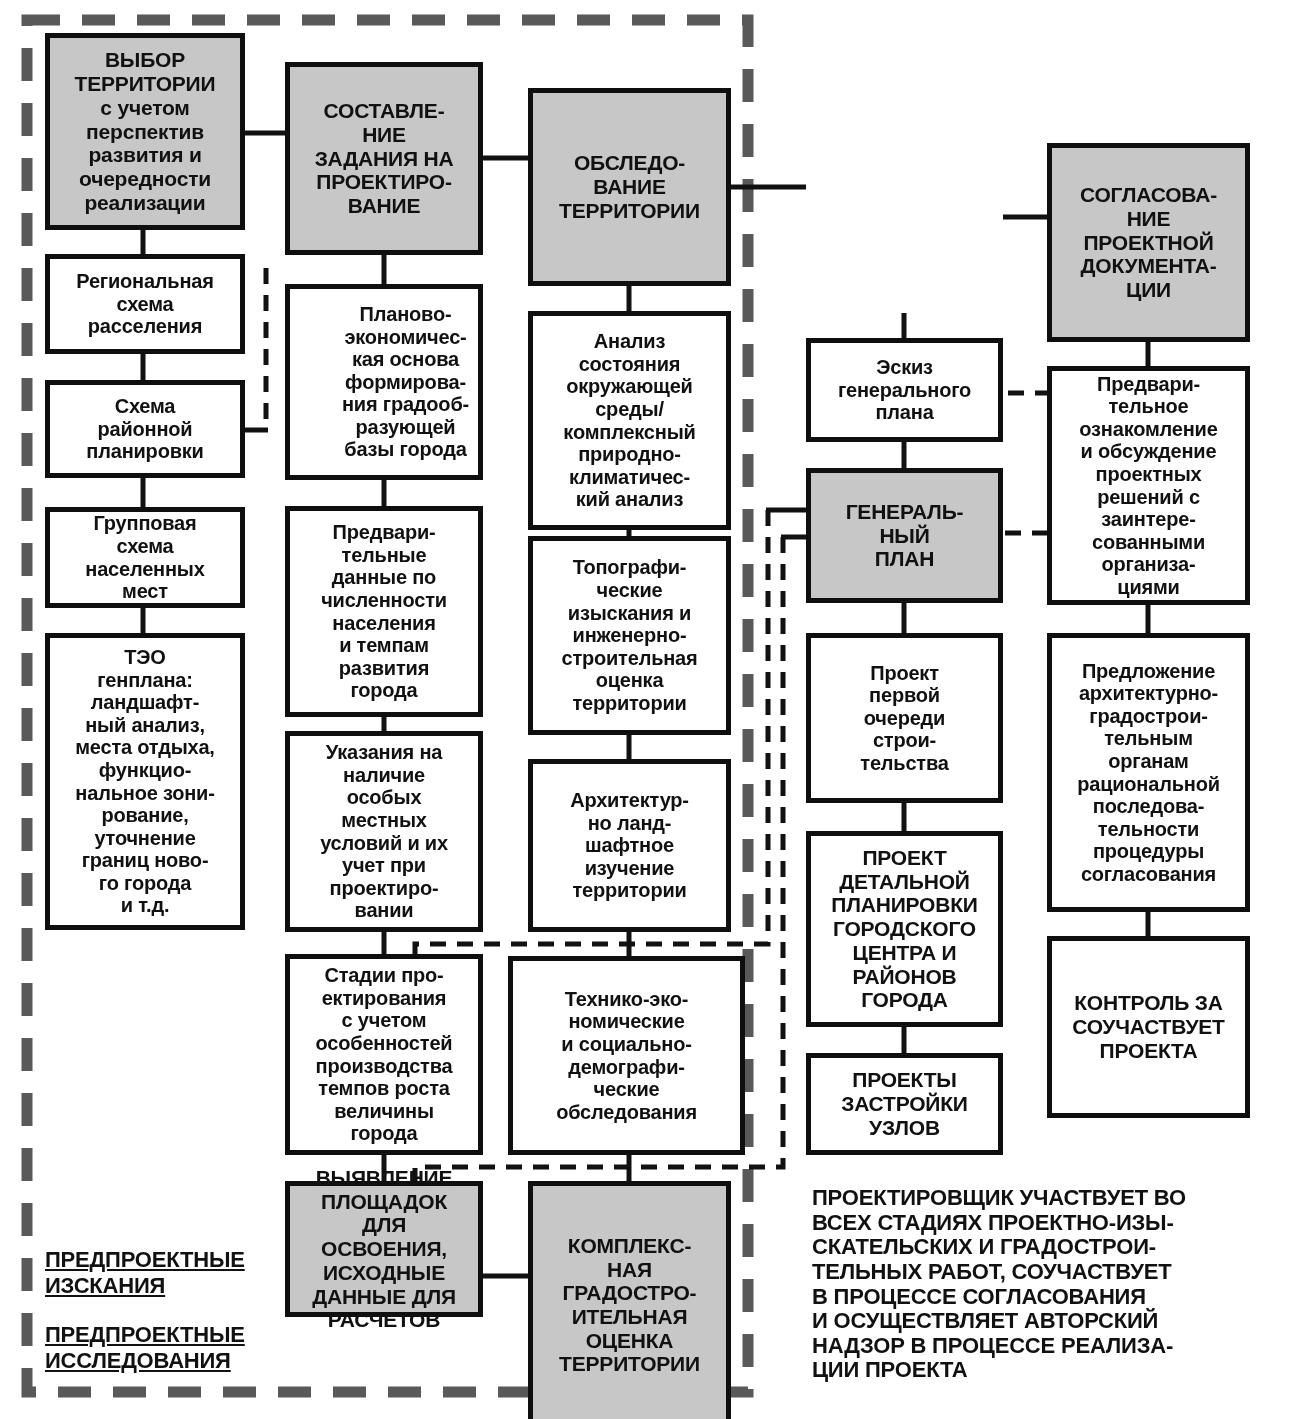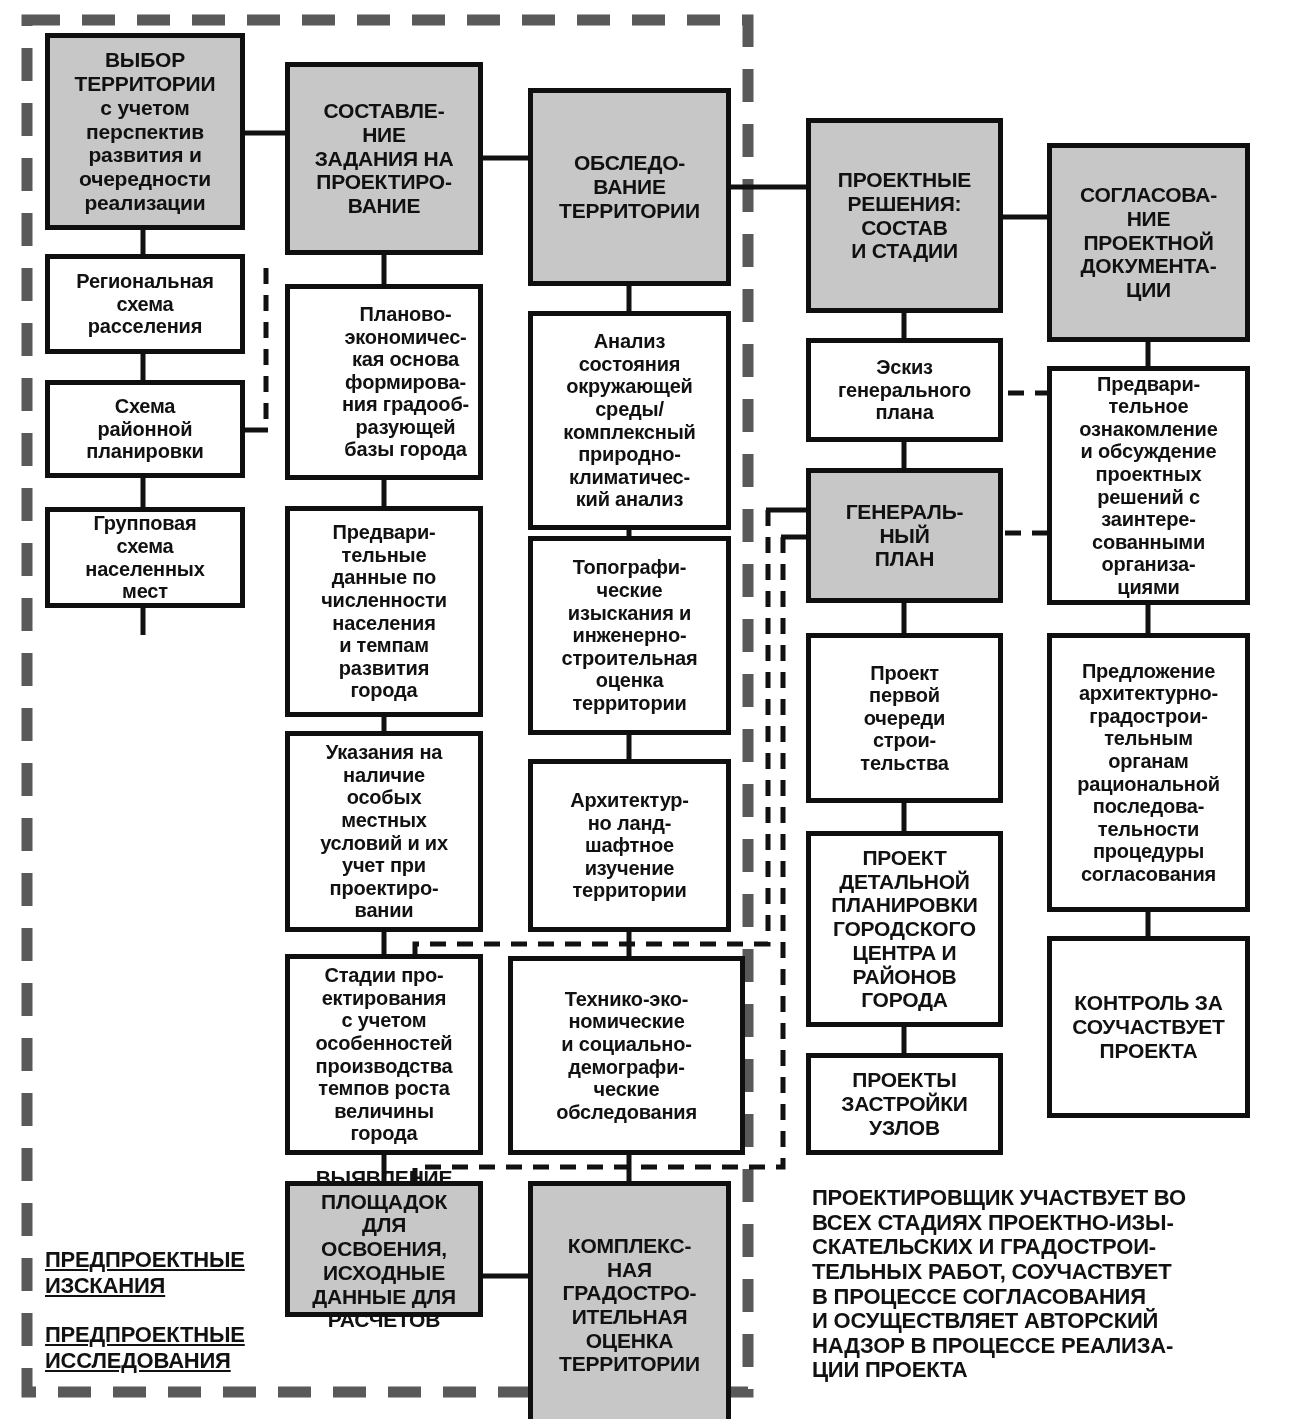--- a/index.html
+++ b/index.html
@@ -109,20 +109,32 @@
   <div class="box" style="left:45px;top:254px;width:200px;height:100px;">Региональная
 схема
 расселения</div>
   <div class="box" style="left:45px;top:380px;width:200px;height:98px;">Схема
 районной
 планировки</div>
   <div class="box" style="left:45px;top:507px;width:200px;height:101px;">Групповая
 схема
 населенных
 мест</div>
+  <div class="box" style="left:45px;top:633px;width:200px;height:297px;">ТЭО
+генплана:
+ландшафт-
+ный анализ,
+места отдыха,
+функцио-
+нальное зони-
+рование,
+уточнение
+границ ново-
+го города
+и т.д.</div>
 
   <div class="box gray head" style="left:285px;top:62px;width:198px;height:193px;">СОСТАВЛЕ-
 НИЕ
 ЗАДАНИЯ НА
 ПРОЕКТИРО-
 ВАНИЕ</div>
   <div class="box" style="left:285px;top:284px;width:198px;height:196px;padding-left:44px;">Планово-
 экономичес-
 кая основа
 формирова-
@@ -190,24 +202,20 @@
 демографи-
 ческие
 обследования</div>
   <div class="box gray head" style="left:528px;top:1181px;width:203px;height:248px;">КОМПЛЕКС-
 НАЯ
 ГРАДОСТРО-
 ИТЕЛЬНАЯ
 ОЦЕНКА
 ТЕРРИТОРИИ</div>
 
-  <div class="box gray head" style="left:806px;top:118px;width:197px;height:195px;">ПРОЕКТНЫЕ
-РЕШЕНИЯ:
-СОСТАВ
-И СТАДИИ</div>
   <div class="box" style="left:806px;top:338px;width:197px;height:104px;">Эскиз
 генерального
 плана</div>
   <div class="box gray head" style="left:806px;top:468px;width:197px;height:135px;">ГЕНЕРАЛЬ-
 НЫЙ
 ПЛАН</div>
   <div class="box" style="left:806px;top:633px;width:197px;height:170px;">Проект
 первой
 очереди
 строи-

